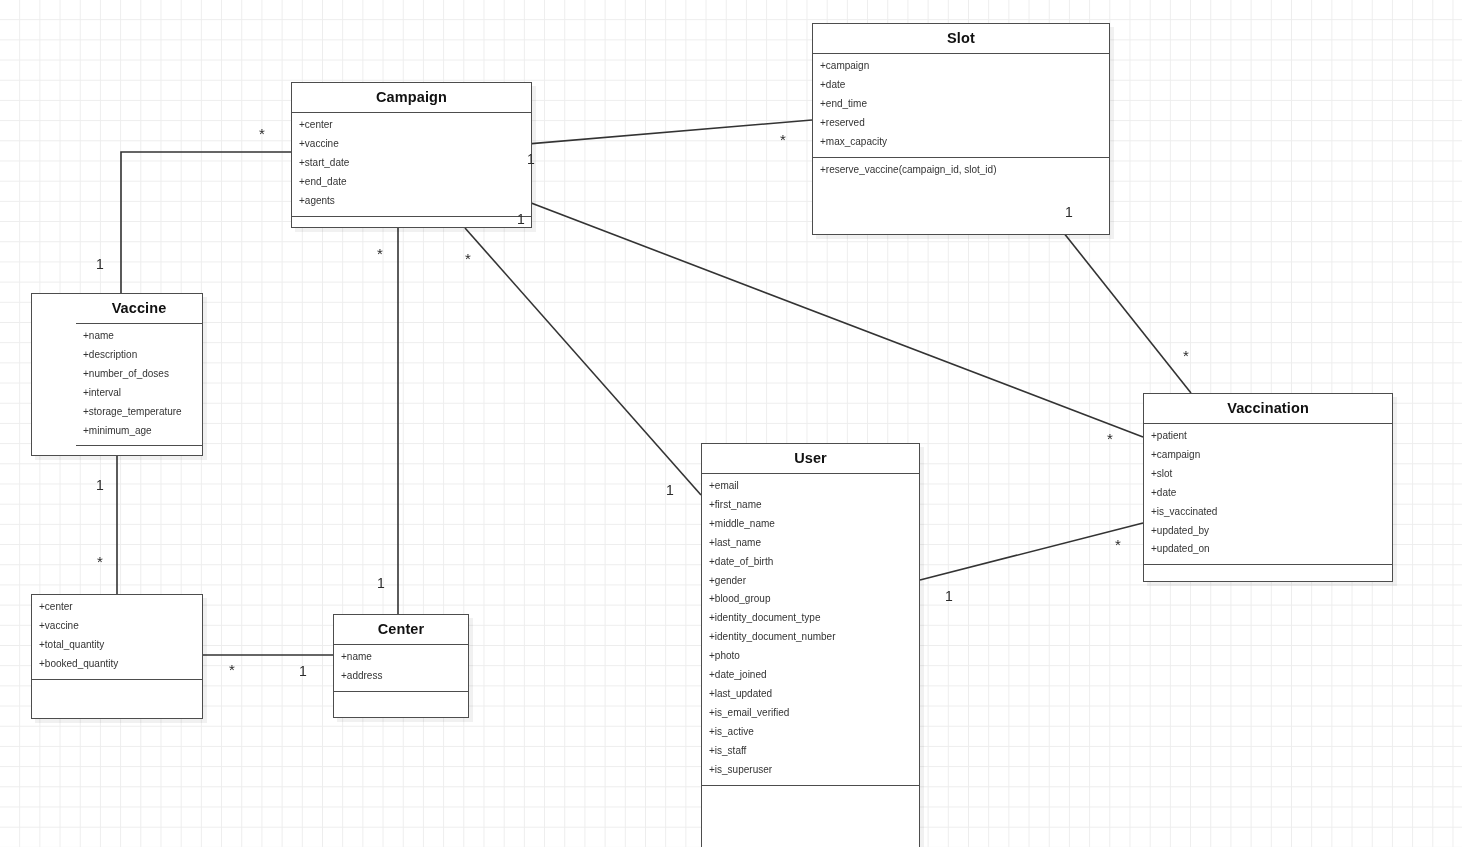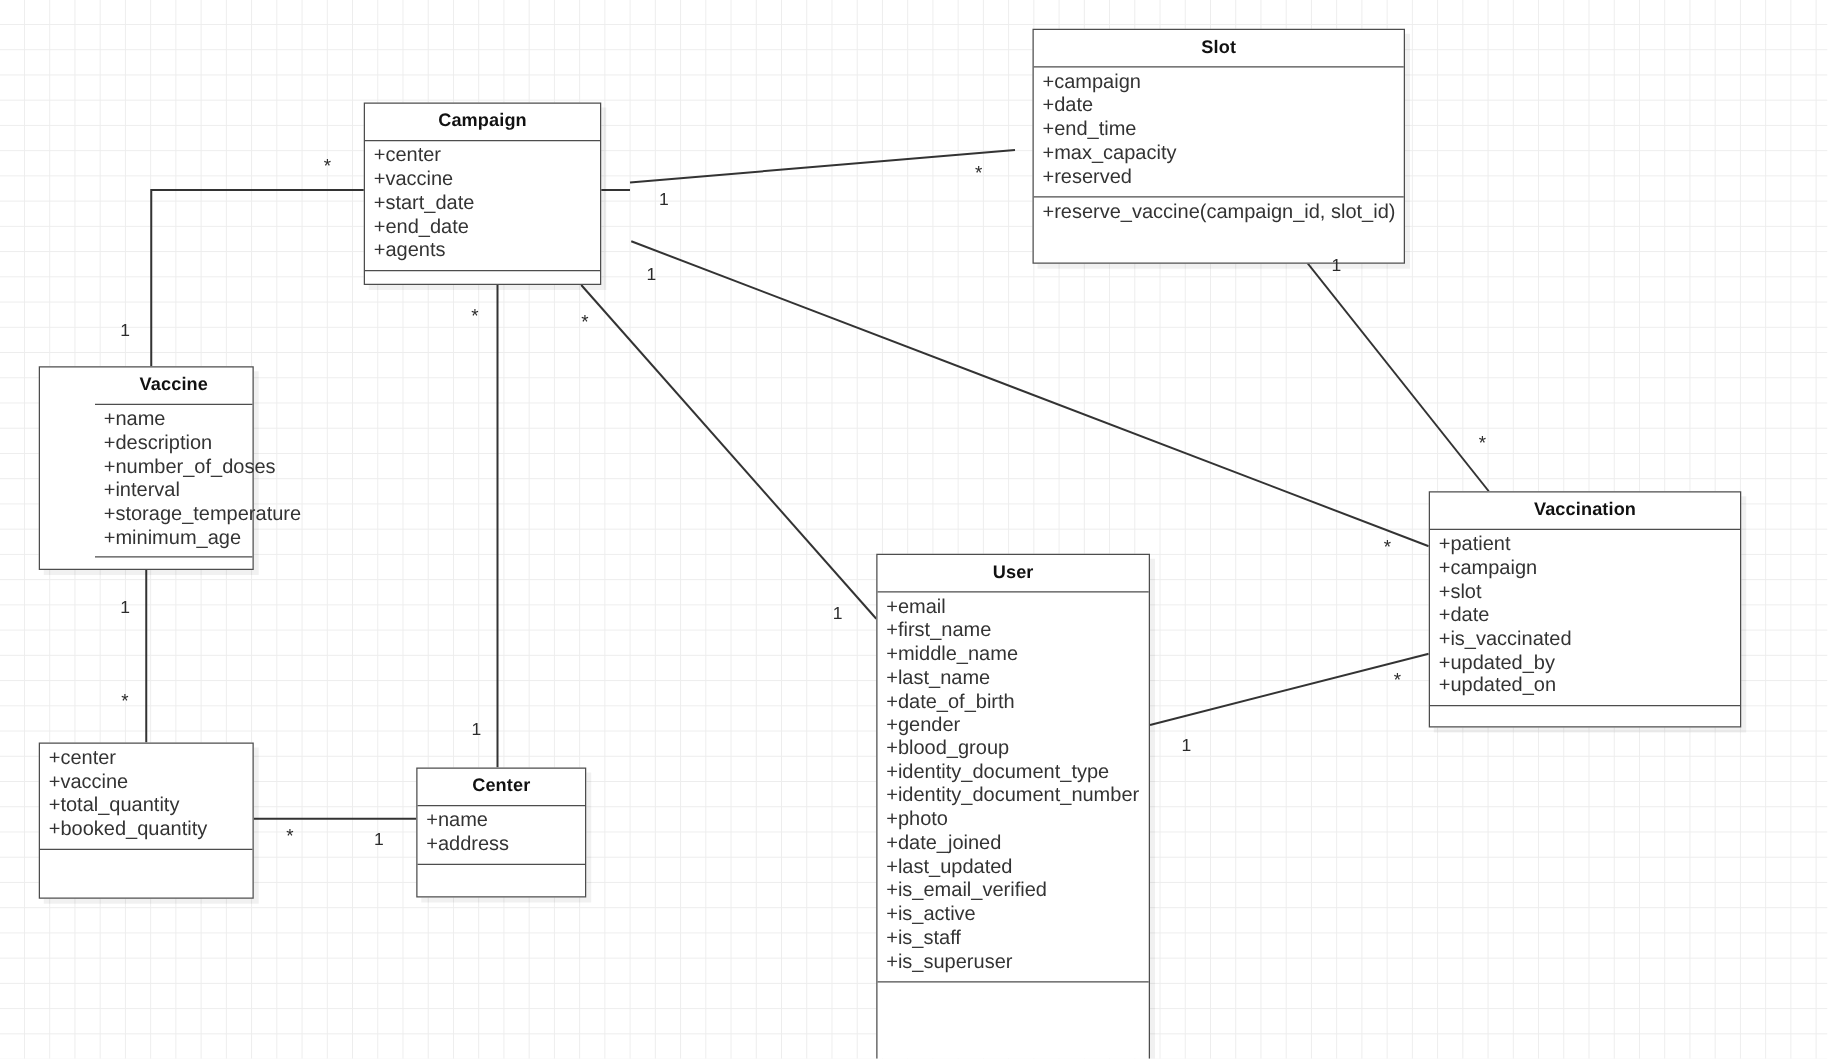--- a/index.html
+++ b/index.html
@@ -51,21 +51,21 @@
   }
   .class-attrs.empty-compartment,
   .class-methods.empty-compartment {
     min-height: 11px;
     padding: 0;
   }
   .class-methods {
     padding: 3px 0 5px 0;
   }
   .attr-line, .method-line {
-    font-size: 16px;
+    font-size: 10px;
     color: #333333;
     line-height: 18.9px;
     padding: 0 6px 0 7px;
     white-space: nowrap;
   }
   .mult-label {
     position: absolute;
     font-size: 14px;
     color: #2b2b2b;
     line-height: 1;
@@ -86,39 +86,39 @@
       <polyline points="504,146 812,120" fill="none" stroke="#333333" stroke-width="1.6" stroke-linejoin="miter"></polyline>
       <polyline points="505,193 1143,437" fill="none" stroke="#333333" stroke-width="1.6" stroke-linejoin="miter"></polyline>
       <polyline points="465,228 701,495" fill="none" stroke="#333333" stroke-width="1.6" stroke-linejoin="miter"></polyline>
       <polyline points="398,228 398,614" fill="none" stroke="#333333" stroke-width="1.6" stroke-linejoin="miter"></polyline>
       <polyline points="1040,203 1191,393" fill="none" stroke="#333333" stroke-width="1.6" stroke-linejoin="miter"></polyline>
       <polyline points="117,456 117,594" fill="none" stroke="#333333" stroke-width="1.6" stroke-linejoin="miter"></polyline>
       <polyline points="203,655 333,655" fill="none" stroke="#333333" stroke-width="1.6" stroke-linejoin="miter"></polyline>
       <polyline points="920,580 1143,523" fill="none" stroke="#333333" stroke-width="1.6" stroke-linejoin="miter"></polyline>
     </svg>
   <div id="class-layer">
-      <div class="uml-class" style="left: 291px; top: 82px; width: 190px; height: 146px;">
+      <div class="uml-class" style="left: 291px; top: 82px; width: 241px; height: 146px;">
         <div class="class-title">Campaign</div>
         <div class="class-attrs">
           <div class="attr-line">+center</div>
           <div class="attr-line">+vaccine</div>
           <div class="attr-line">+start_date</div>
           <div class="attr-line">+end_date</div>
           <div class="attr-line">+agents</div>
         </div>
         <div class="class-methods empty-compartment"></div>
       </div>
-      <div class="uml-class" style="left: 812px; top: 23px; width: 298px; height: 188px; margin-left: 14px;">
+      <div class="uml-class" style="left: 812px; top: 23px; width: 298px; height: 212px;">
         <div class="class-title">Slot</div>
         <div class="class-attrs">
           <div class="attr-line">+campaign</div>
           <div class="attr-line">+date</div>
           <div class="attr-line">+end_time</div>
+          <div class="attr-line">+reserved</div>
           <div class="attr-line">+max_capacity</div>
-          <div class="attr-line">+reserved</div>
         </div>
         <div class="class-methods">
           <div class="method-line">+reserve_vaccine(campaign_id, slot_id)</div>
         </div>
       </div>
       <div class="uml-class" style="left: 31px; top: 293px; width: 172px; height: 163px; padding-left: 44px;">
         <div class="class-title">Vaccine</div>
         <div class="class-attrs">
           <div class="attr-line">+name</div>
           <div class="attr-line">+description</div>

